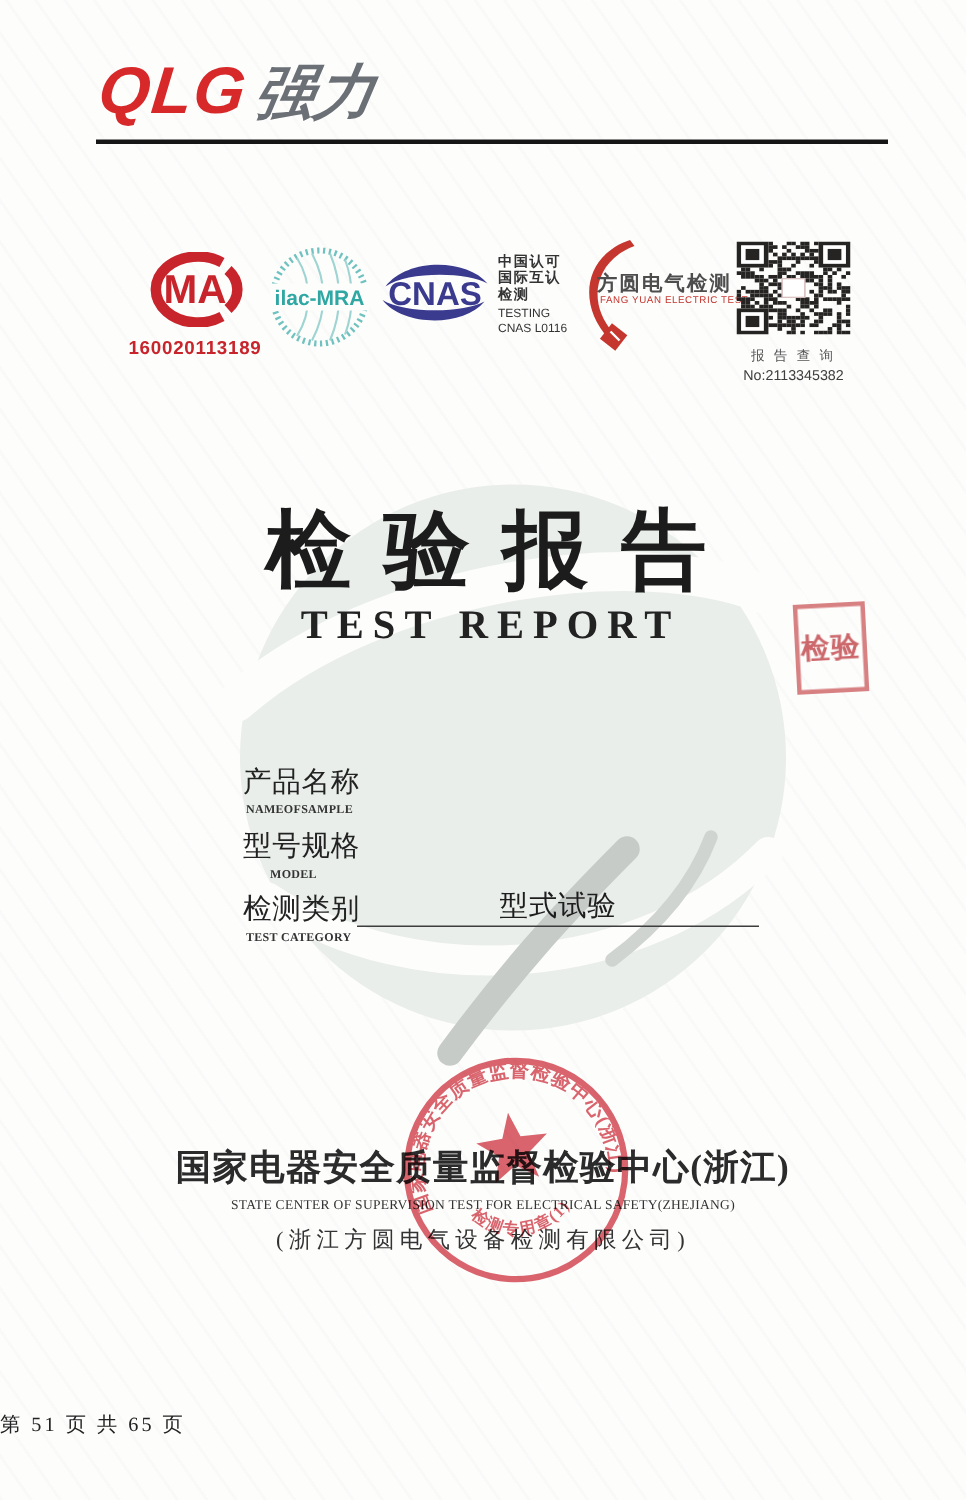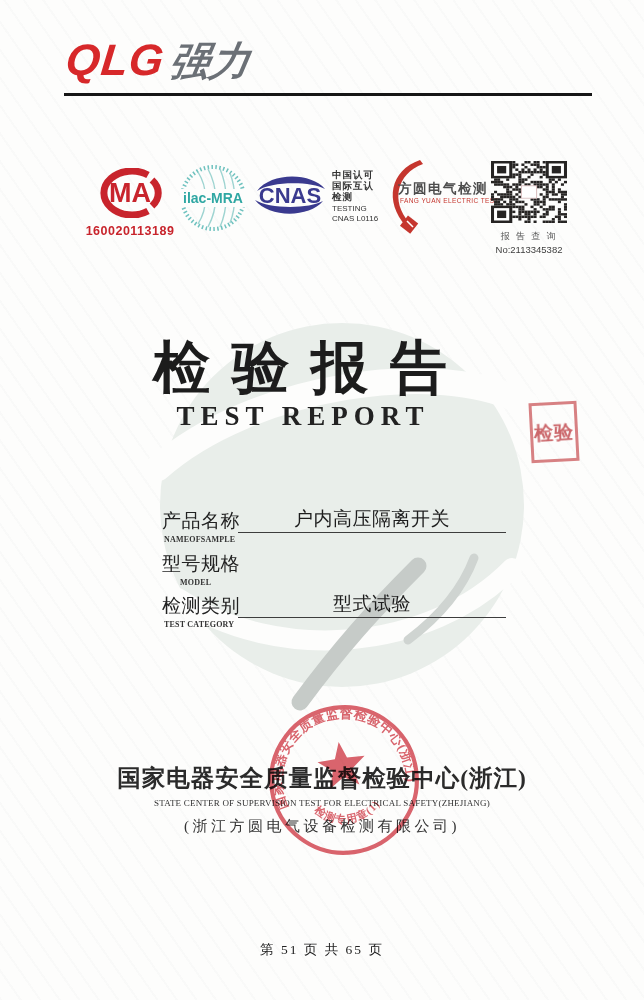--- a/index.html
+++ b/index.html
@@ -31,21 +31,21 @@
   .fy-name{position:absolute;left:22px;top:24px;font-family:"Liberation Sans",sans-serif;
            font-size:13.5px;font-weight:700;color:#4d4d4d;letter-spacing:1.5px;white-space:nowrap;}
   .fy-en{position:absolute;left:24px;top:41px;font-family:"Liberation Sans",sans-serif;
          font-size:6.5px;color:#c5362e;letter-spacing:.4px;white-space:nowrap;}
   .qr{position:absolute;left:489px;top:5px;width:80px;text-align:center;}
   .qr-cap{font-size:9px;color:#555;letter-spacing:2px;margin-top:3px;}
   .qr-num{font-family:"Liberation Sans",sans-serif;font-size:9.5px;color:#3e3e3e;margin-top:1px;}
   
   .watermark{position:absolute;left:0;top:0;width:644px;height:1000px;z-index:2;pointer-events:none;}
   
-  .title-wrap{position:absolute;left:0;top:338px;width:600px;text-align:center;z-index:5;}
+  .title-wrap{position:absolute;left:0;top:338px;width:600px;text-align:center;z-index:5;padding-left:24px;}
   .title-cn{font-size:57px;font-weight:700;letter-spacing:22px;padding-left:22px;line-height:1.05;color:#1c1c1c;}
   .title-en{font-size:27px;font-weight:700;letter-spacing:6px;padding-left:6px;margin-top:3px;color:#222;}
   
   .sq-seal{
     position:absolute;left:530px;top:402px;width:42px;height:54px;z-index:6;
     border:3px solid rgba(199,77,80,.7);transform:rotate(-3deg);
     display:flex;align-items:center;justify-content:center;
     color:rgba(190,62,66,.78);font-size:19px;font-weight:700;
     writing-mode:horizontal-tb;letter-spacing:1px;line-height:1;
     filter:blur(.2px);
@@ -60,21 +60,21 @@
   .f-value{font-size:19px;color:#1d1d1d;letter-spacing:.5px;white-space:nowrap;padding-bottom:0px;}
   
   .org{position:absolute;left:0;top:762px;width:644px;text-align:center;z-index:4;}
   .org-cn{font-size:23.5px;font-weight:600;letter-spacing:1px;color:#2b2b2b;}
   .org-en{font-size:9px;font-weight:400;letter-spacing:.2px;color:#333;margin-top:4px;}
   .org-co{font-size:15px;letter-spacing:3.5px;color:#333;margin-top:9px;}
   
   .stamp{position:absolute;left:266px;top:702px;width:156px;height:156px;z-index:6;
          mix-blend-mode:multiply;opacity:.88;transform:rotate(-8deg);}
   
-  .footer{position:absolute;left:0;top:941px;width:644px;text-align:center;z-index:5;
+  .footer{position:absolute;left:0;top:941px;width:644px;text-align:left;z-index:5;
           font-size:13.5px;color:#222;letter-spacing:2px;}
 </style>
 </head>
 <body>
 
 <div class="page">
   <div class="texture"></div>
 
   <svg class="watermark" viewBox="0 0 644 1000">
     <circle cx="342" cy="505" r="182" fill="#e9eeea"></circle>
@@ -396,23 +396,20 @@
   </div>
 
   <div class="sq-seal">
     <span>检验</span>
   </div>
 
   <div class="fields">
     <div class="field-row">
       <span class="f-label">产品名称</span>
       <span class="f-sub">NAMEOFSAMPLE</span>
-      <span class="f-line">
-        <span class="f-value">户内高压隔离开关</span>
-      </span>
     </div>
     <div class="field-row">
       <span class="f-label">型号规格</span>
       <span class="f-sub" style="left:18px;">MODEL</span>
     </div>
     <div class="field-row">
       <span class="f-label">检测类别</span>
       <span class="f-sub">TEST CATEGORY</span>
       <span class="f-line">
         <span class="f-value">型式试验</span>

